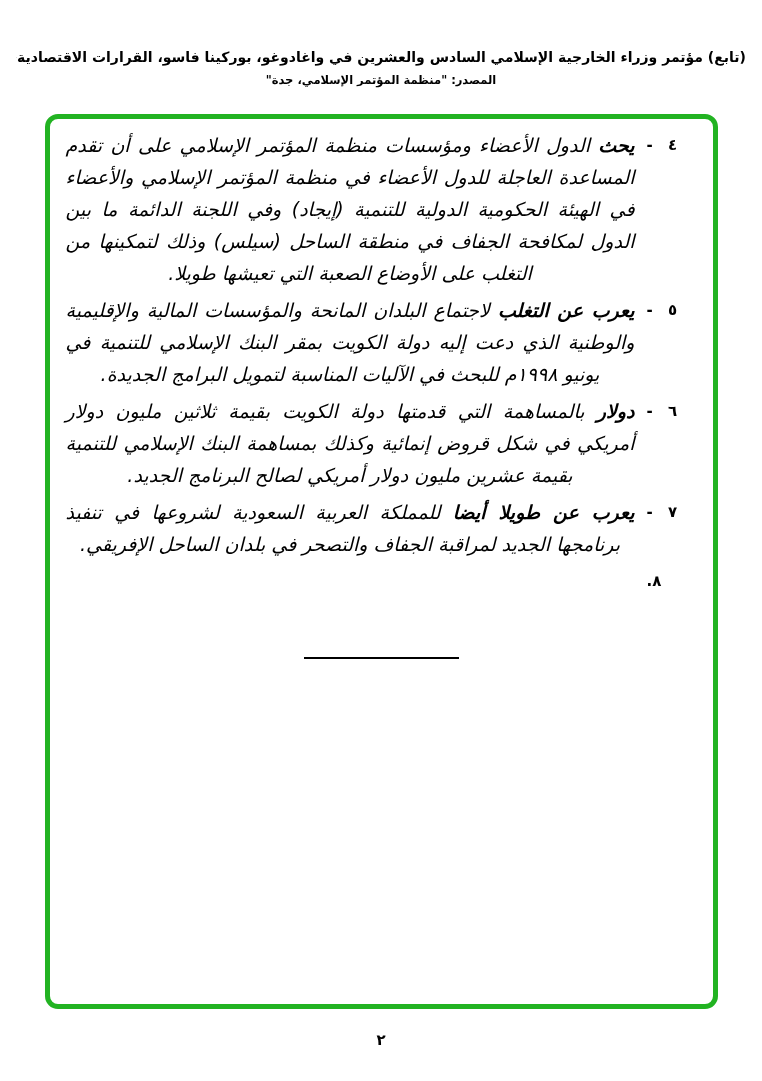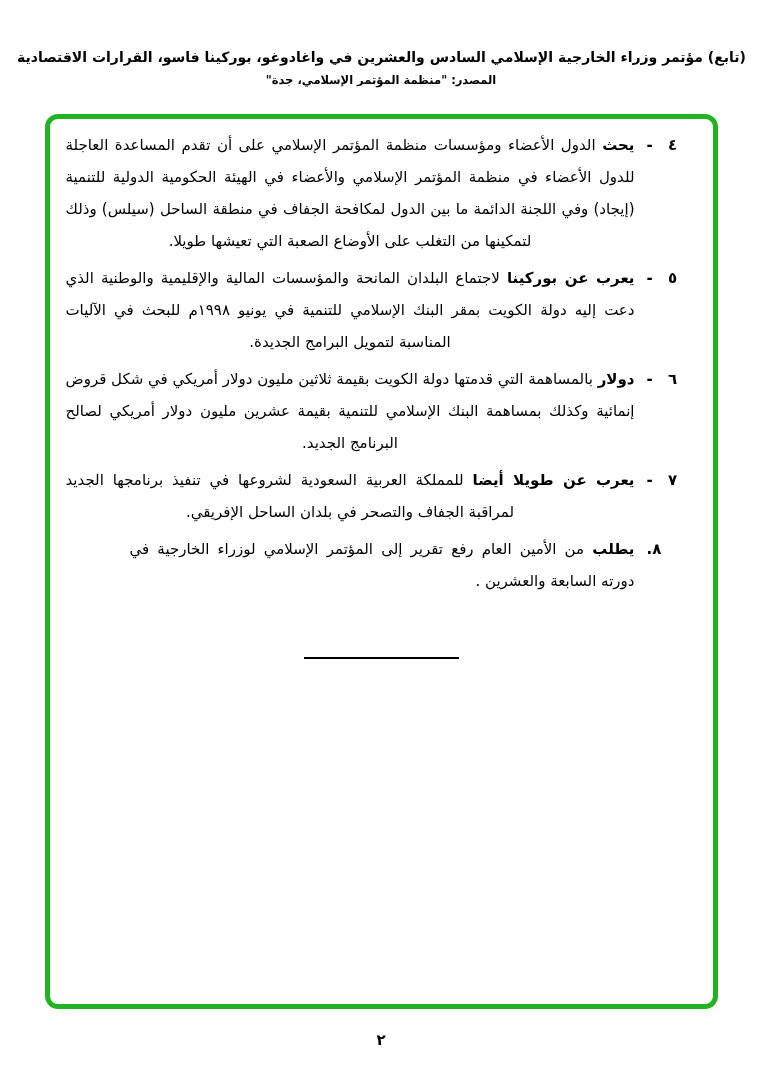--- a/index.html
+++ b/index.html
@@ -54,24 +54,25 @@
     flex: 0 0 50px;
     font-size: 15px;
     font-weight: bold;
     line-height: 32px;
     text-align: left;
     word-spacing: 10px;
     white-space: nowrap;
   }
   .res-text {
     flex: 1 1 auto;
-    font-size: 15px;
+    font-size: 19px;
     line-height: 32px;
     text-align: justify;
     text-align-last: center;
+    font-style: italic;
   }
   .res-item.last-flush-right .res-text {
     text-align-last: right;
     margin-left: 64px;
   }
   .res-lead {
     font-weight: bold;
   }
   .divider {
     width: 155px;
@@ -99,36 +100,35 @@
 
   <div class="green-box">
 
     <div class="res-item">
       <div class="res-marker">٤ -</div>
       <div class="res-text"><span class="res-lead">يحث</span> <span>الدول الأعضاء ومؤسسات منظمة المؤتمر الإسلامي على أن تقدم المساعدة العاجلة للدول الأعضاء في منظمة المؤتمر الإسلامي والأعضاء في الهيئة الحكومية الدولية للتنمية (إيجاد) وفي اللجنة الدائمة ما بين الدول لمكافحة الجفاف في منطقة الساحل (سيلس) وذلك لتمكينها من التغلب على الأوضاع الصعبة التي تعيشها طويلا.</span></div>
     </div>
 
     <div class="res-item">
       <div class="res-marker">٥ -</div>
-      <div class="res-text"><span class="res-lead">يعرب عن بوركينا</span> <span>لاجتماع البلدان المانحة والمؤسسات المالية والإقليمية والوطنية الذي دعت إليه دولة الكويت بمقر البنك الإسلامي للتنمية في يونيو ١٩٩٨م للبحث في الآليات المناسبة لتمويل البرامج الجديدة.</span></div>
+      <div class="res-text"><span class="res-lead">يعرب عن التغلب</span> <span>لاجتماع البلدان المانحة والمؤسسات المالية والإقليمية والوطنية الذي دعت إليه دولة الكويت بمقر البنك الإسلامي للتنمية في يونيو ١٩٩٨م للبحث في الآليات المناسبة لتمويل البرامج الجديدة.</span></div>
     </div>
 
     <div class="res-item">
       <div class="res-marker">٦ -</div>
       <div class="res-text"><span class="res-lead">دولار</span> <span>بالمساهمة التي قدمتها دولة الكويت بقيمة ثلاثين مليون دولار أمريكي في شكل قروض إنمائية وكذلك بمساهمة البنك الإسلامي للتنمية بقيمة عشرين مليون دولار أمريكي لصالح البرنامج الجديد.</span></div>
     </div>
 
     <div class="res-item">
       <div class="res-marker">٧ -</div>
       <div class="res-text"><span class="res-lead">يعرب عن طويلا أيضا</span> <span>للمملكة العربية السعودية لشروعها في تنفيذ برنامجها الجديد لمراقبة الجفاف والتصحر في بلدان الساحل الإفريقي.</span></div>
     </div>
 
     <div class="res-item last-flush-right">
       <div class="res-marker">٨.</div>
-      <div class="res-text"><span class="res-lead">يطلب</span> <span>من الأمين العام رفع تقرير إلى المؤتمر الإسلامي لوزراء الخارجية في دورته السابعة والعشرين .</span></div>
     </div>
 
     <hr class="divider">
 
   </div>
 
   <div class="page-number">٢</div>
 
 </div>
 

